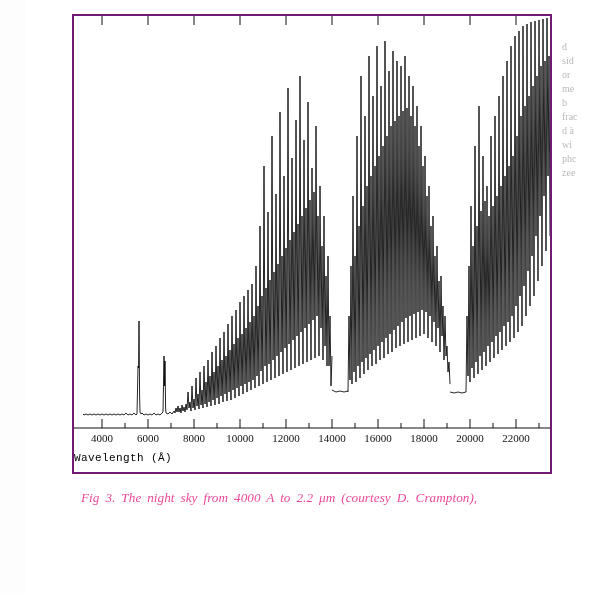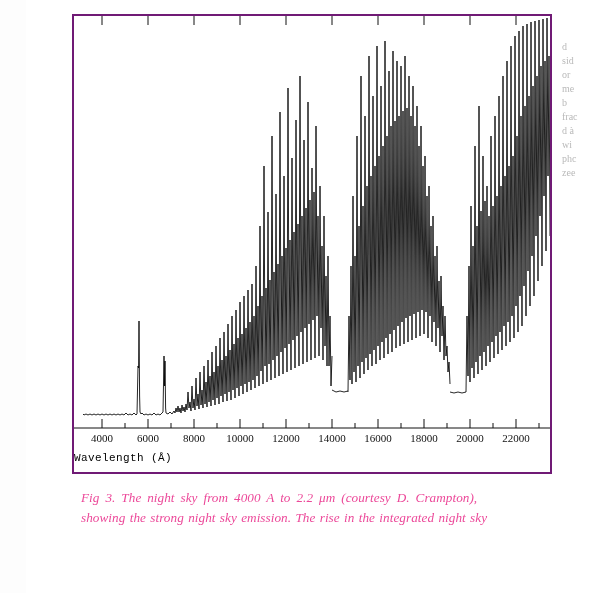--- a/index.html
+++ b/index.html
@@ -196,14 +196,13 @@
 
       <line x1="0" y1="412" x2="478" y2="412" stroke="#111" stroke-width="1"></line>
     </svg>
   </div>
 
   <div class="xaxis-label">Wavelength  (Å)</div>
 </div>
 
 <div class="caption">
   <span class="line l1">Fig 3. The night sky from 4000 A to 2.2 μm (courtesy D. Crampton),</span>
-  <span class="line l2">showing the strong night sky emission. The rise in the integrated night sky</span>
 </div>
 
 </body></html>

